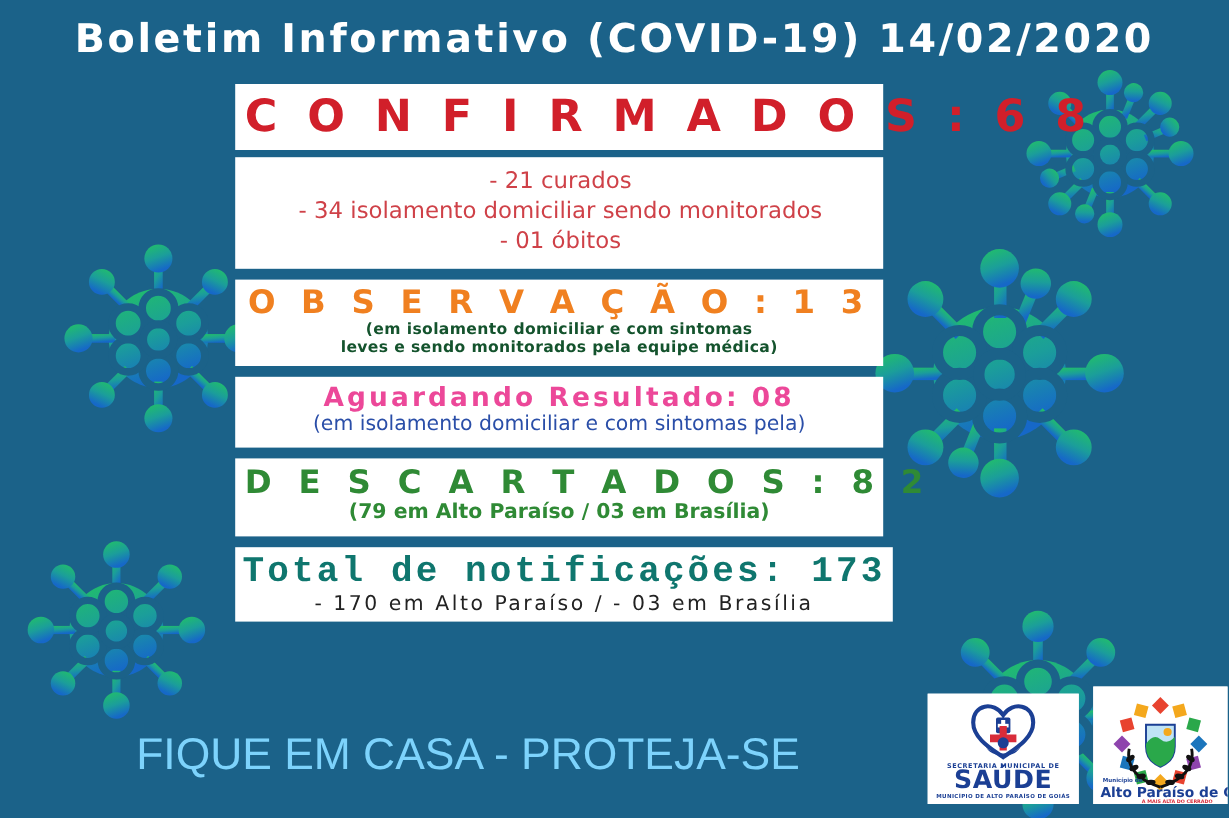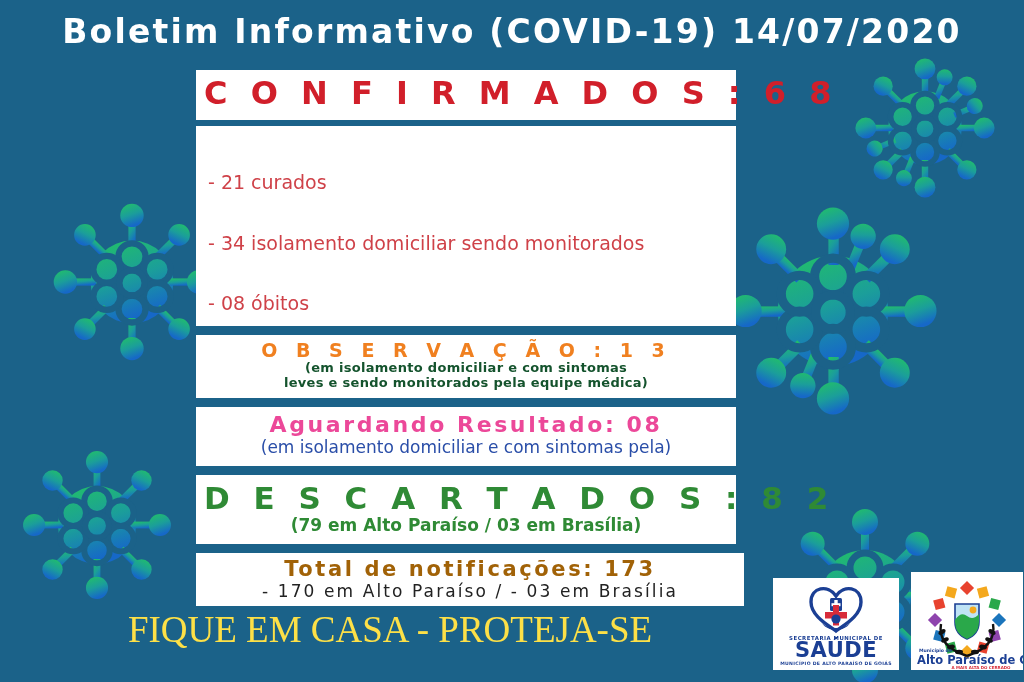--- a/index.html
+++ b/index.html
@@ -48,60 +48,59 @@
     font-weight:bold;
     text-align:center;
     white-space:nowrap;
     line-height:1.12;
   }
   .sub {
     text-align:center;
     line-height:1.15;
   }
   .left-list {
-    text-align:left;
+    text-align:center;
     line-height:1.30;
-    margin-top:36px;
   }
 
   
   #card-confirmados { padding:6px 8px 8px 8px; }
-  #confirmados-head { color:#d11f2a; font-size:32px; letter-spacing:6px; }
+  #confirmados-head { color:#d11f2a; font-size:37px; letter-spacing:6px; }
   #card-confirmados-details { padding:8px 10px 10px 12px; }
   #card-confirmados-details .left-list { color:#cf4148; font-size:19px; font-weight:400; }
 
   
   #card-observacao { padding:5px 8px 7px 8px; }
-  #observacao-head { color:#f08020; font-size:19px; letter-spacing:6px; }
+  #observacao-head { color:#f08020; font-size:27px; letter-spacing:6px; }
   #observacao-sub { color:#14532d; font-size:13px; font-weight:bold; letter-spacing:0.3px; }
 
   
   #card-aguardando { padding:6px 8px 9px 8px; }
   #aguardando-head { color:#ec4899; font-size:22px; letter-spacing:2.6px; }
   #aguardando-sub { color:#2a4ea8; font-size:17px; font-weight:400; }
 
   
   #card-descartados { padding:6px 8px 9px 8px; }
-  #descartados-head { color:#2f8a35; font-size:31px; letter-spacing:6.5px; }
+  #descartados-head { color:#2f8a35; font-size:27px; letter-spacing:6.5px; }
   #descartados-sub { color:#2f8a35; font-size:17px; font-weight:700; }
 
   
   #card-total { width:548px; padding:5px 6px 4px 6px; }
-  #total-head { color:#a16207; font-size:21px; letter-spacing:2.6px; }
+  #total-head { color:#0f766e; font-size:30px; letter-spacing:2.6px;font-family:Liberation Mono, monospace; }
   #total-sub { color:#222222; font-size:17px; font-weight:400; letter-spacing:2.1px; }
 
   
   #slogan {
     position:absolute;
     left:60px;
     top:608px;
     width:660px;
     text-align:center;
-    color:#fde047;
-    font-family:Liberation Serif, serif;
+    color:#7dd3fc;
+    font-family:Liberation Sans, sans-serif;
     font-size:37px;
     letter-spacing:0px;
     white-space:nowrap;
     z-index:5;
   }
 
   
   #logos { position:absolute; left:773px; top:572px; z-index:6; display:flex; gap:12px; align-items:flex-end; }
   .logo-box { background:#ffffff; display:block; }
   #logo-saude { width:126px; height:92px; }
@@ -294,32 +293,32 @@
   <g fill="none" stroke="#1b6289" stroke-width="7">
     <circle cx="100" cy="72" r="15"></circle>
       <circle cx="128" cy="86" r="15"></circle>
     <circle cx="128" cy="116" r="15"></circle>
       <circle cx="100" cy="130" r="15"></circle>
     <circle cx="72" cy="116" r="15"></circle>
       <circle cx="72" cy="86" r="15"></circle>
   </g>
 </svg>
 
-<div id="title">Boletim Informativo (COVID-19) 14/07/2020</div>
+<div id="title">Boletim Informativo (COVID-19) 14/02/2020</div>
 
 <div id="cards">
 
   <div class="card tight" id="card-confirmados">
     <div class="head" id="confirmados-head">C O N F I R M A D O S :   6 8</div>
   </div>
 
   <div class="card" id="card-confirmados-details">
     <div class="left-list">- 21 curados</div>
     <div class="left-list">- 34 isolamento domiciliar sendo monitorados</div>
-    <div class="left-list">- 08 óbitos</div>
+    <div class="left-list">- 01 óbitos</div>
   </div>
 
   <div class="card" id="card-observacao">
     <div class="head" id="observacao-head">O B S E R V A Ç Ã O :   1 3</div>
     <div class="sub" id="observacao-sub">
       <div>(em isolamento domiciliar e com sintomas</div>
       <div>leves e sendo monitorados pela equipe médica)</div>
     </div>
   </div>
 

